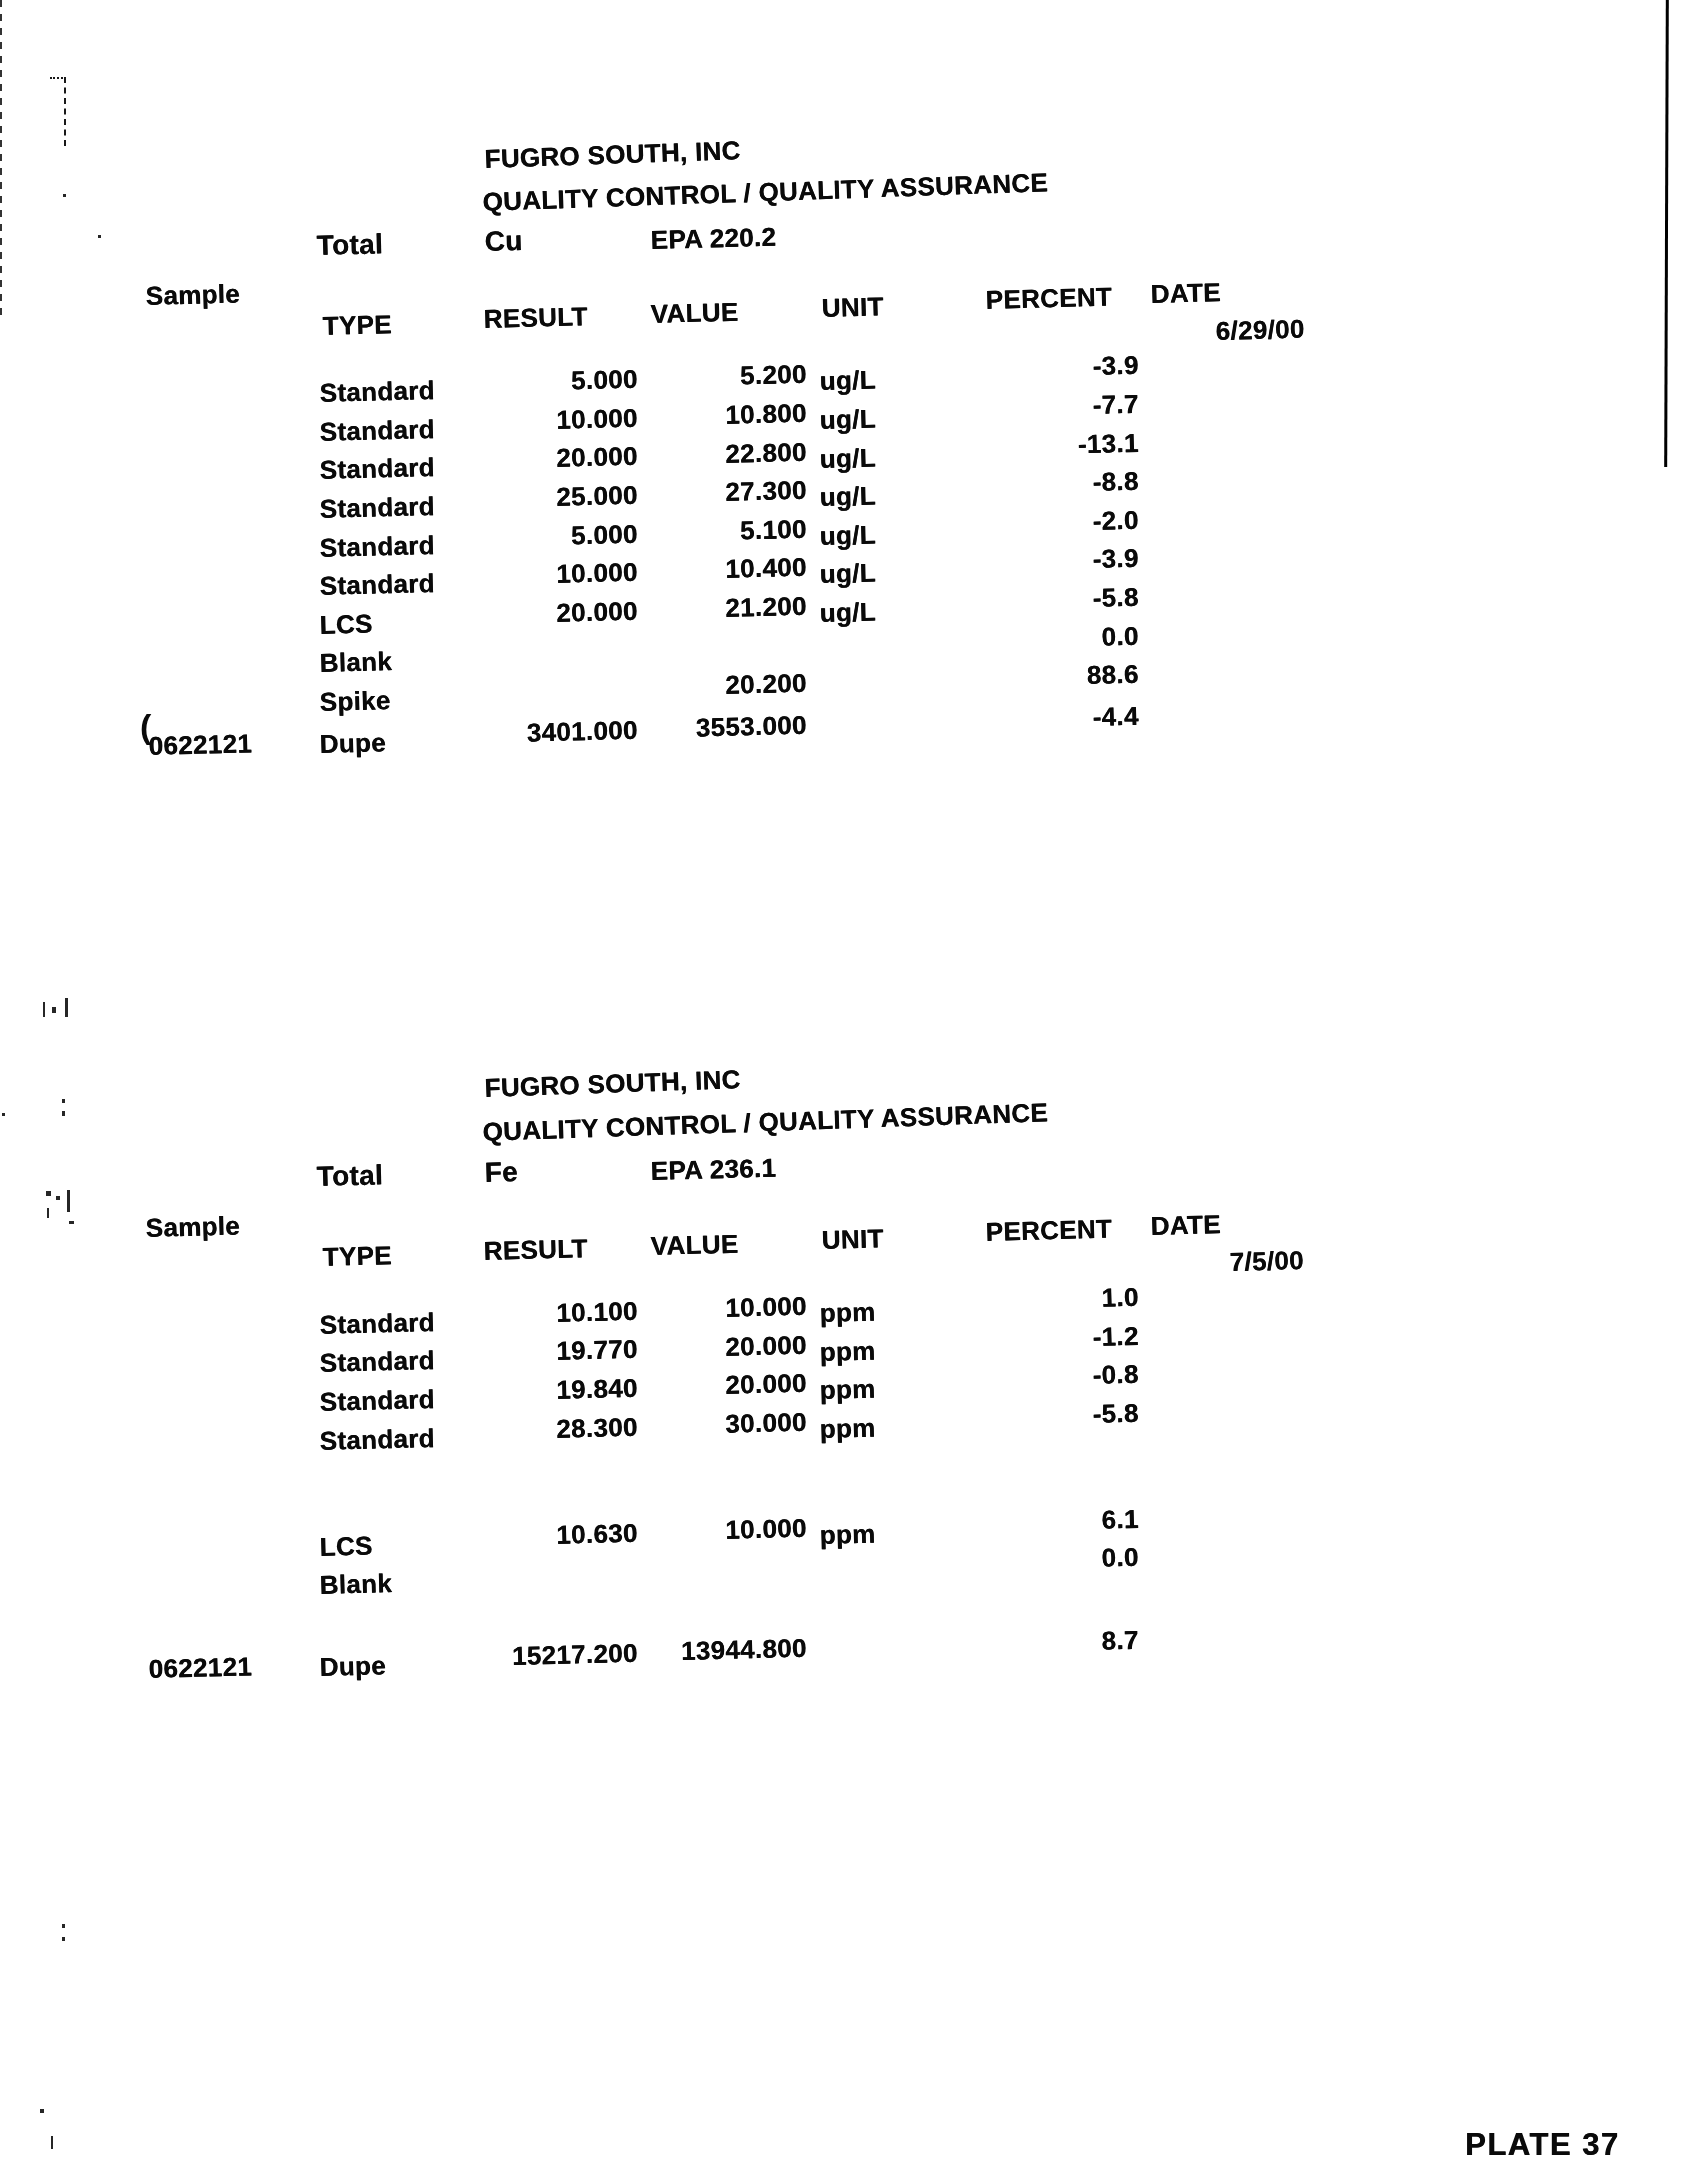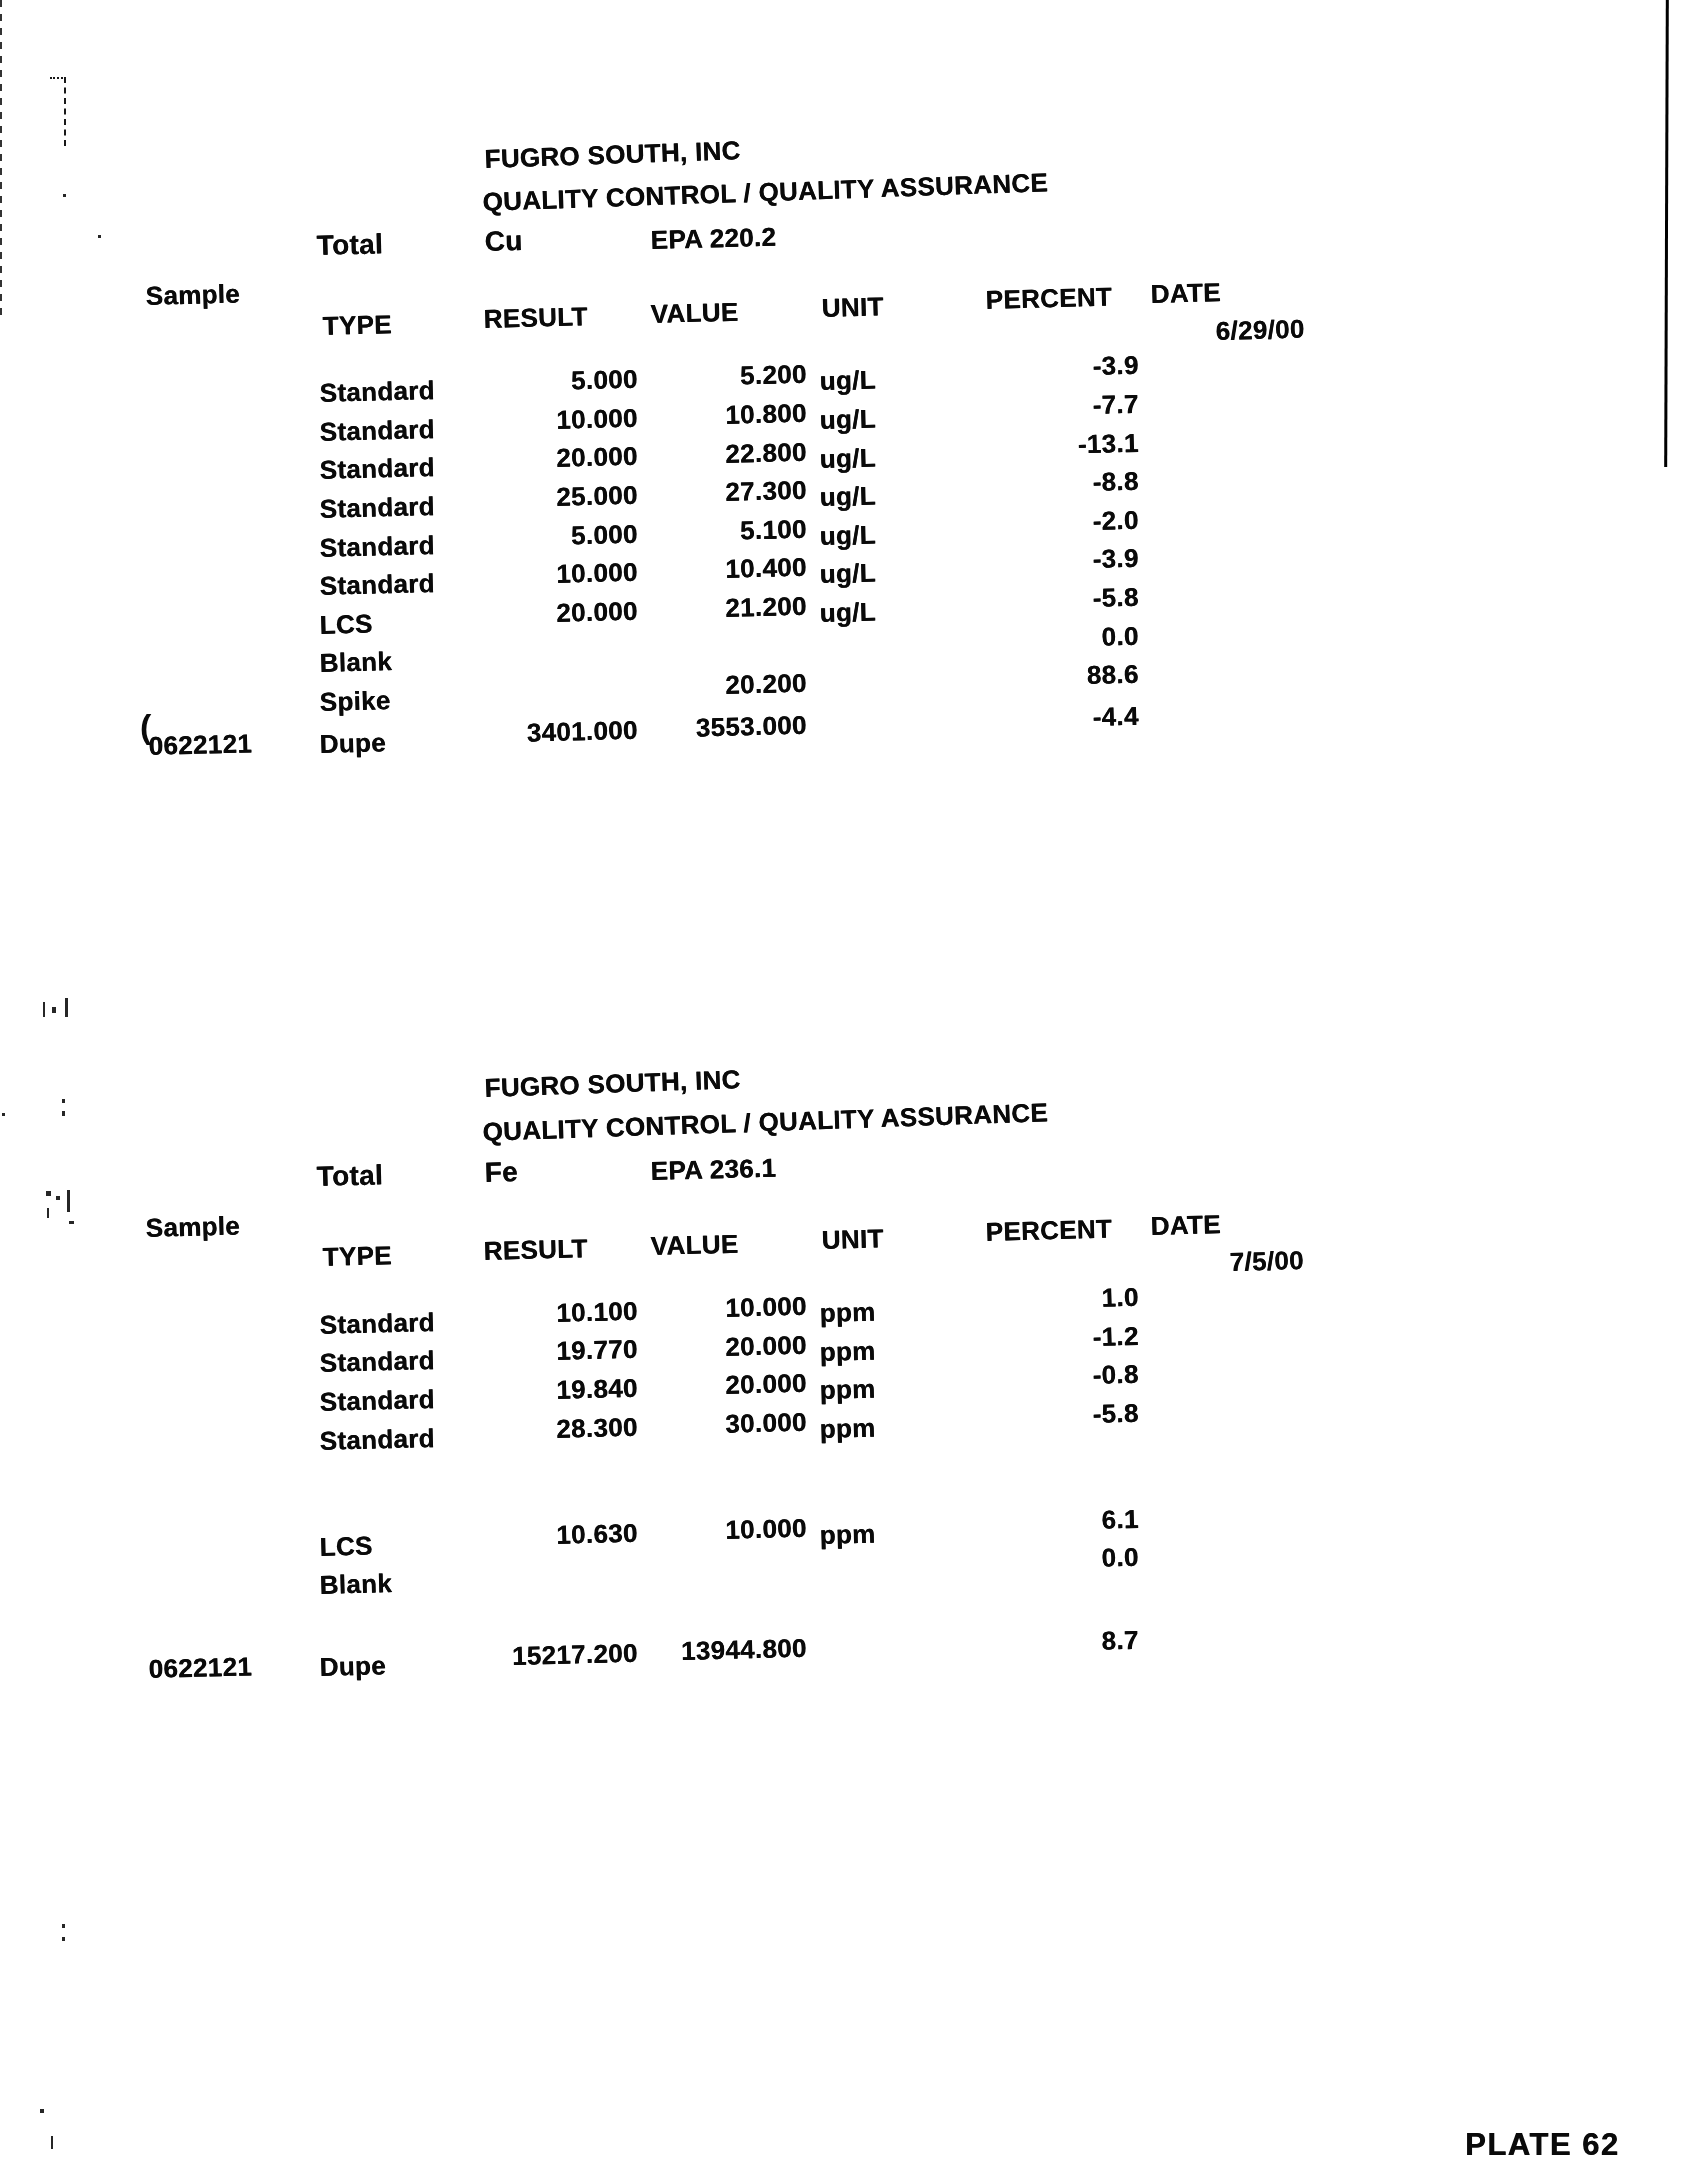--- a/index.html
+++ b/index.html
@@ -181,15 +181,15 @@
         <span class="t" style="top: 1571px; left: 320px;">Blank</span>
         <span class="t right" style="top: 1550px; left: 862px;">0.0</span>
         <span class="t" style="top: 1655px; left: 149px;">0622121</span>
         <span class="t" style="top: 1653px; left: 320px;">Dupe</span>
         <span class="t right" style="top: 1646px; left: 361px;">15217.200</span>
         <span class="t right" style="top: 1641px; left: 530px;">13944.800</span>
         <span class="t right" style="top: 1633px; left: 862px;">8.7</span>
       </div>
   </section>
 
-  <span class="plate" style="left:1465px;top:2127px;">PLATE 62</span>
+  <span class="plate" style="left:1465px;top:2127px;">PLATE 37</span>
 </div>
 
 
 </body></html>

